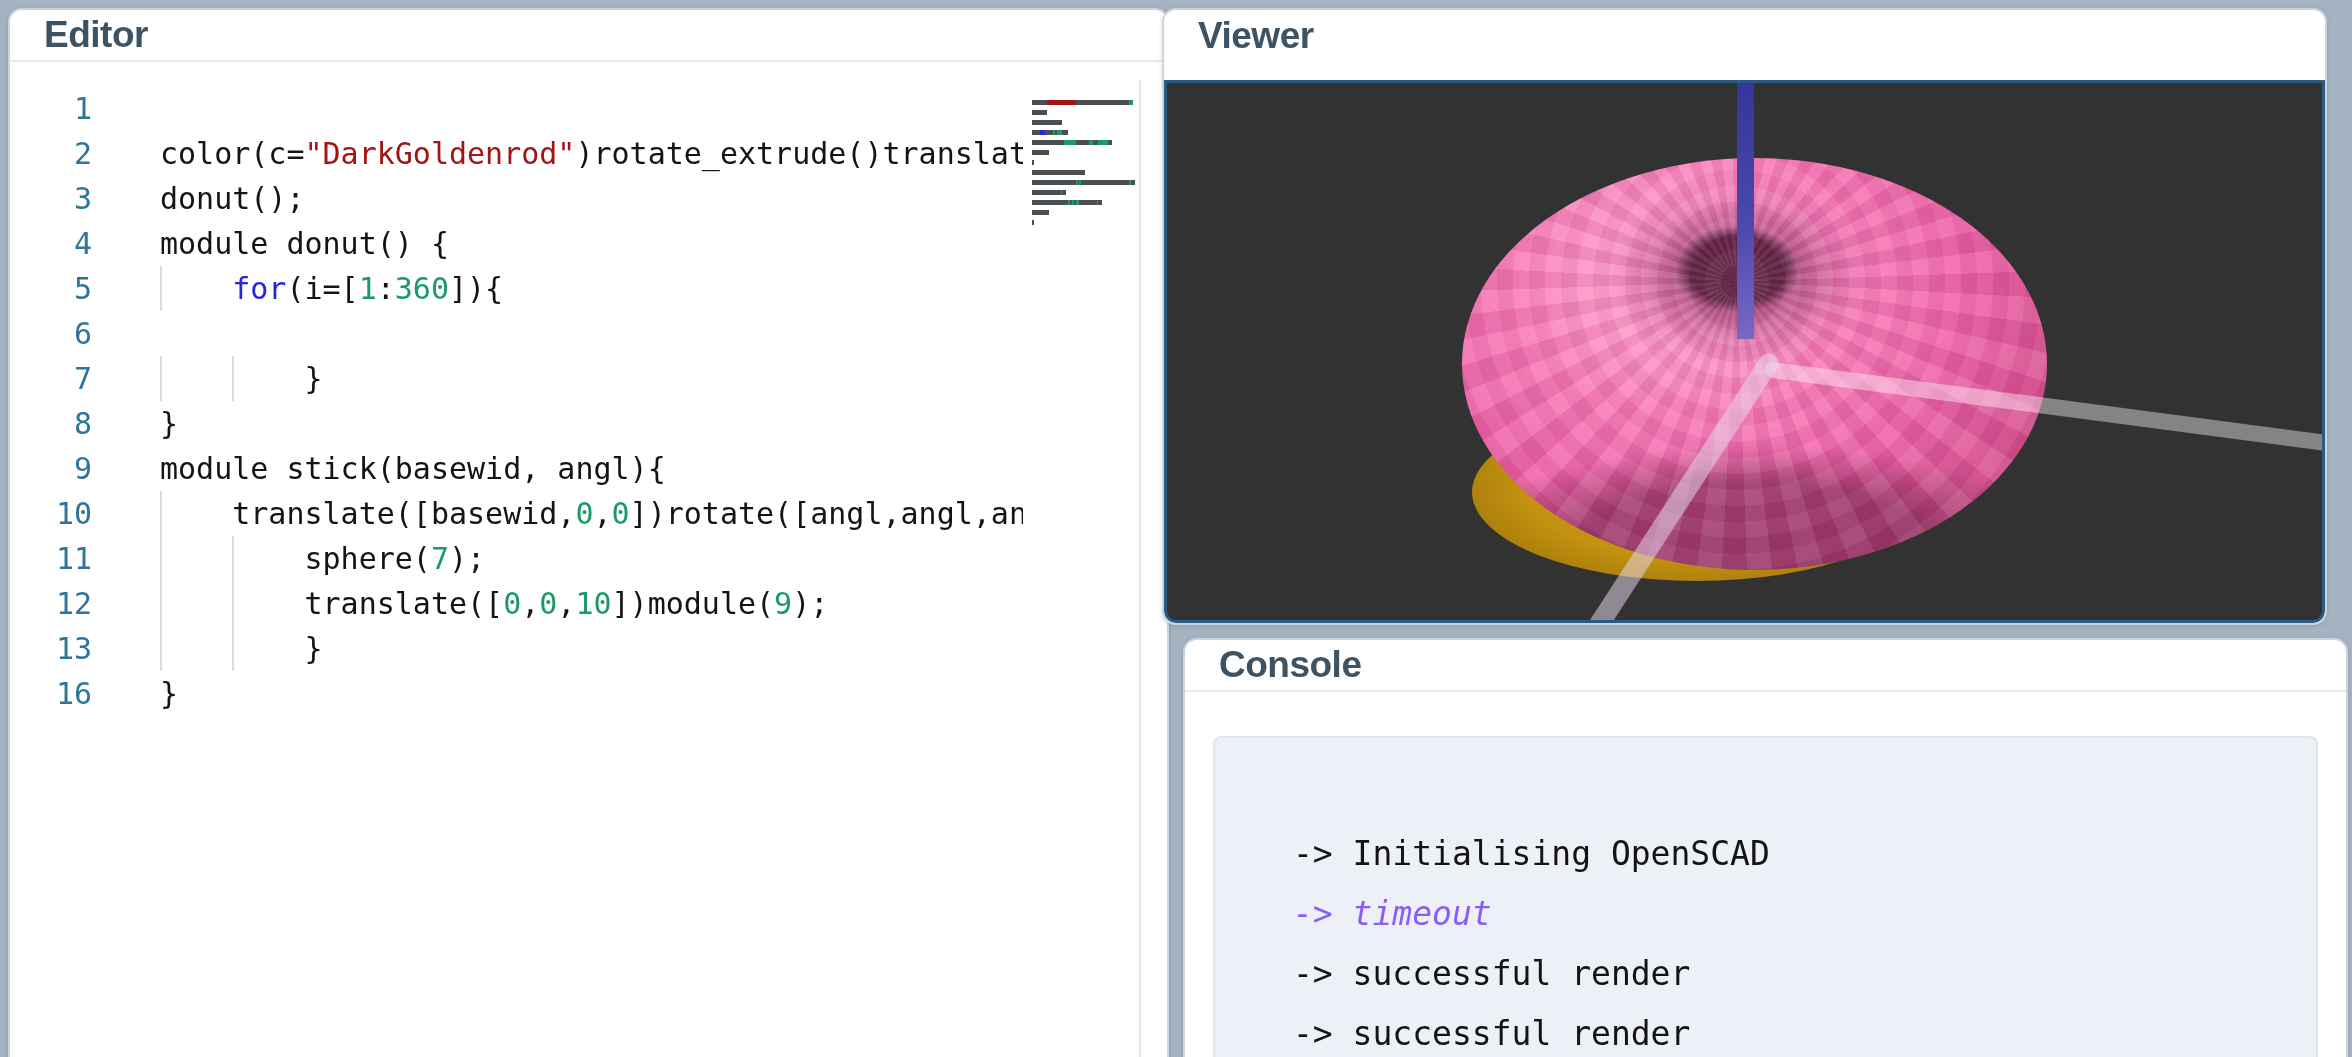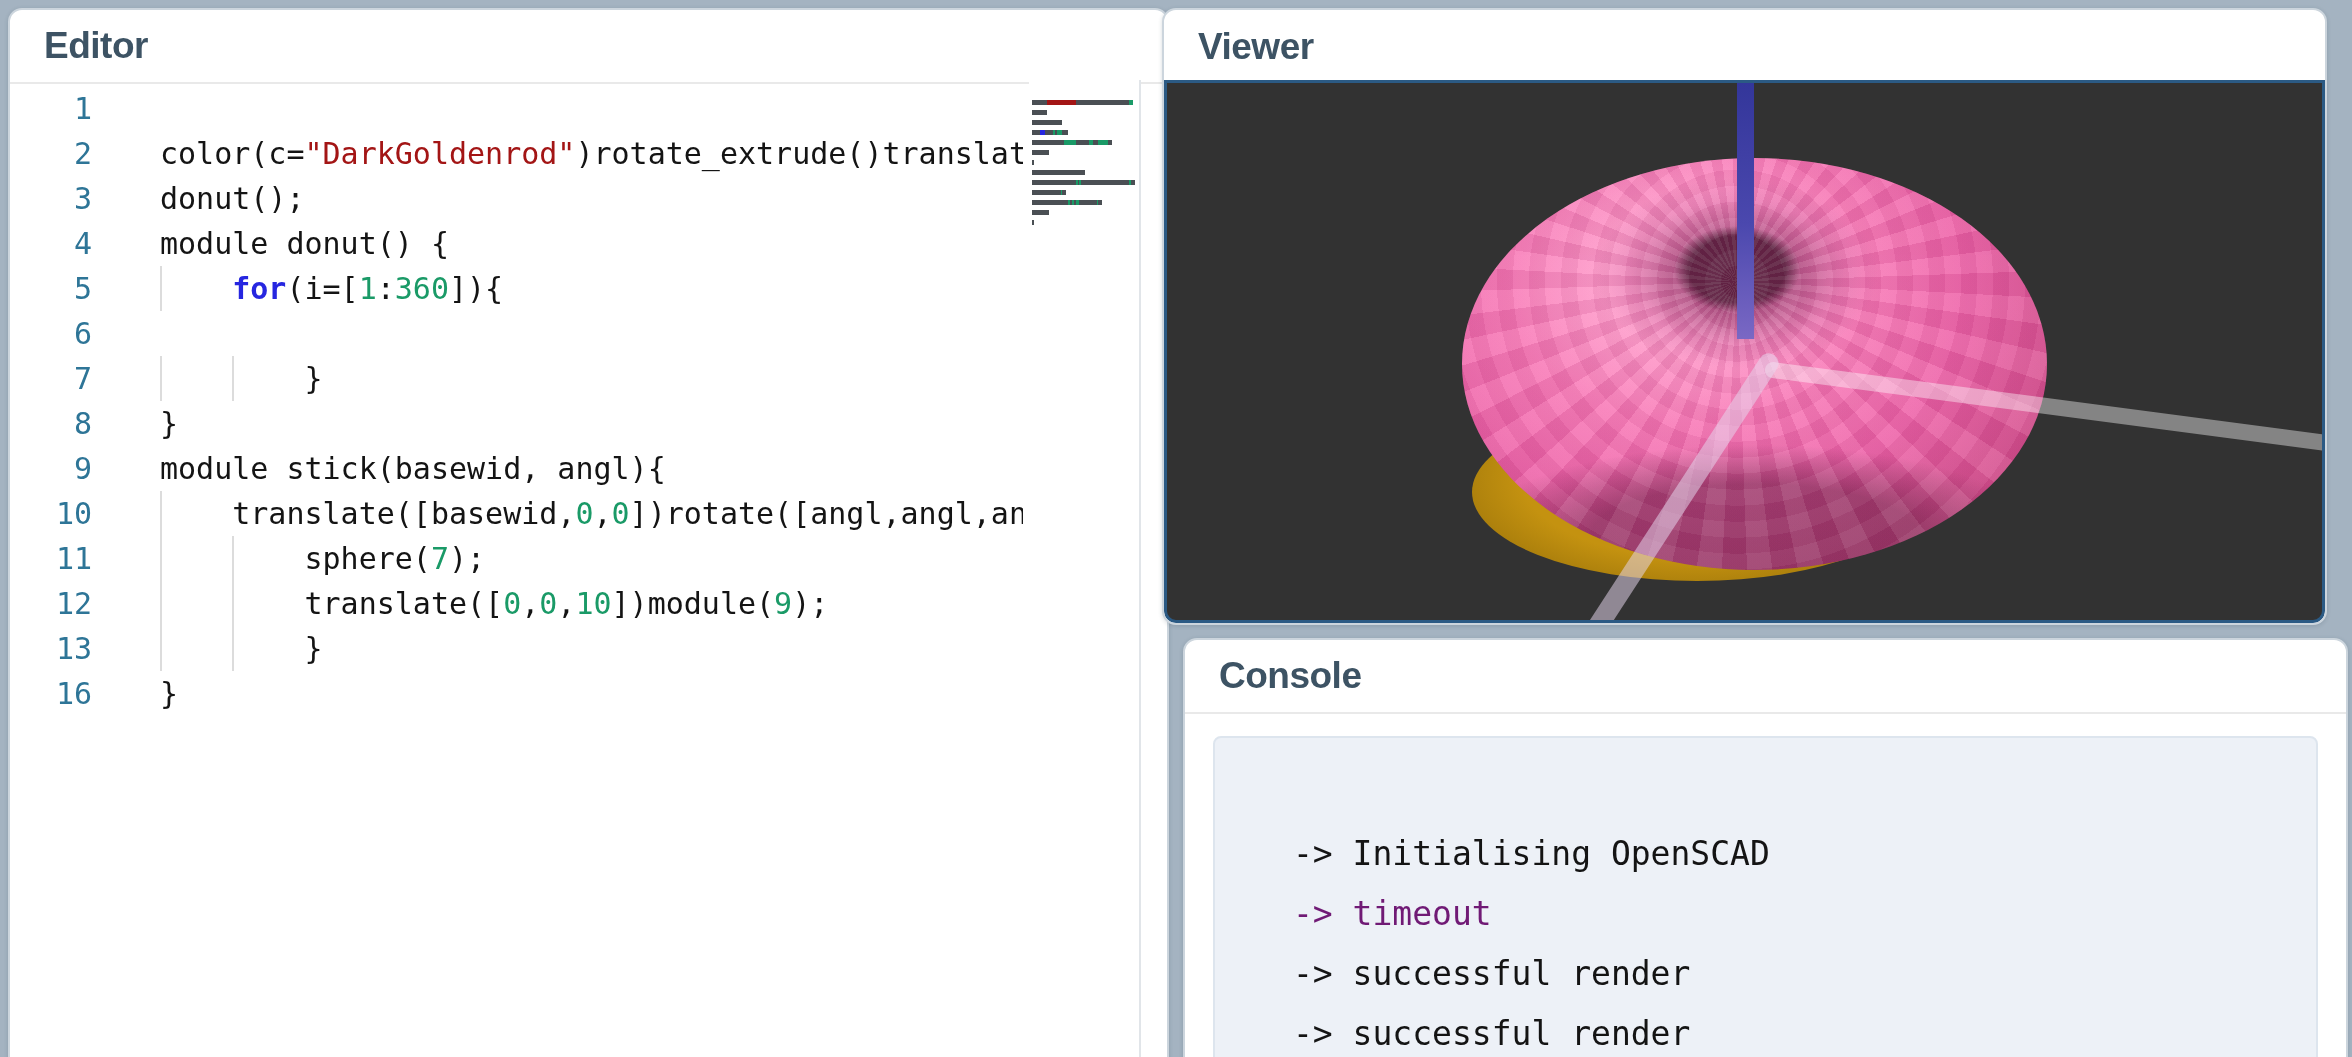--- a/index.html
+++ b/index.html
@@ -11,40 +11,40 @@
   .card{
     position:absolute;background:#ffffff;
     border:2px solid #ccd5dd;border-radius:14px;
     box-shadow:0 1px 4px rgba(40,60,80,.18);
     overflow:hidden;
   }
   #editor-card{left:8px;top:8px;width:1157px;height:1120px;}
   #viewer-card{left:1162px;top:8px;width:1161px;height:613px;}
   #console-card{left:1183px;top:638px;width:1161px;height:500px;}
 
-  .card-header{height:74px;display:flex;align-items:center;padding:0 34px;box-sizing:border-box;}
+  .card-header{height:52px;display:flex;align-items:center;padding:0 34px;box-sizing:border-box;}
   .card-header.ruled{border-bottom:2px solid #e9e9e9;}
   .card-title{font-size:37px;font-weight:bold;color:#3d5364;letter-spacing:-0.5px;}
 
   
   #editor-body{
     position:absolute;left:0;right:0;top:70px;bottom:0;
     font-family:"DejaVu Sans Mono", monospace;
     font-size:30px;line-height:45px;
     padding-top:6px;overflow:hidden;
   }
   .cl{display:flex;height:45px;}
   .ln{flex:none;width:82px;text-align:right;color:#2e7597;}
   .lc{
     position:relative;margin-left:68px;width:863px;flex:none;
     white-space:pre;overflow:hidden;color:#141414;
   }
   .tok-s{color:#a31515;}
   .tok-n{color:#1a9a67;}
-  .tok-k{color:#2626e0;font-weight:bold;}
+  .tok-k{color:#2626e0;}
   .g{position:absolute;top:0;bottom:0;width:2px;background:#dcdcdc;}
 
   #minimap{
     position:absolute;top:0;bottom:0;right:26px;width:112px;
     border-right:2px solid #e1e5e9;padding:8px 0 0 3px;box-sizing:border-box;
     background:#ffffff;
   }
   .mm-row{height:10px;white-space:nowrap;overflow:hidden;}
   .mm-seg{display:inline-block;height:5px;vertical-align:top;margin-top:2px;}
   .mm-p{background:#4a4f54;}
@@ -95,21 +95,21 @@
 
   
   #console-log{
     position:absolute;left:28px;right:28px;top:96px;height:620px;
     background:#edf1f7;border:2px solid #dde5ee;border-radius:8px;
     box-sizing:border-box;
     padding:86px 20px 0 78px;
     font-family:"DejaVu Sans Mono", monospace;
     font-size:33px;line-height:60px;color:#141414;
   }
-  .msg-error{color:#701a75;}
+  .msg-error{color:#8b5cf6;font-style:italic;}
 </style>
 </head>
 <body>
 
 <div class="card" id="editor-card">
   <div class="card-header ruled">
     <span class="card-title">Editor</span>
   </div>
   <div id="editor-body">
     <div id="code-lines">

